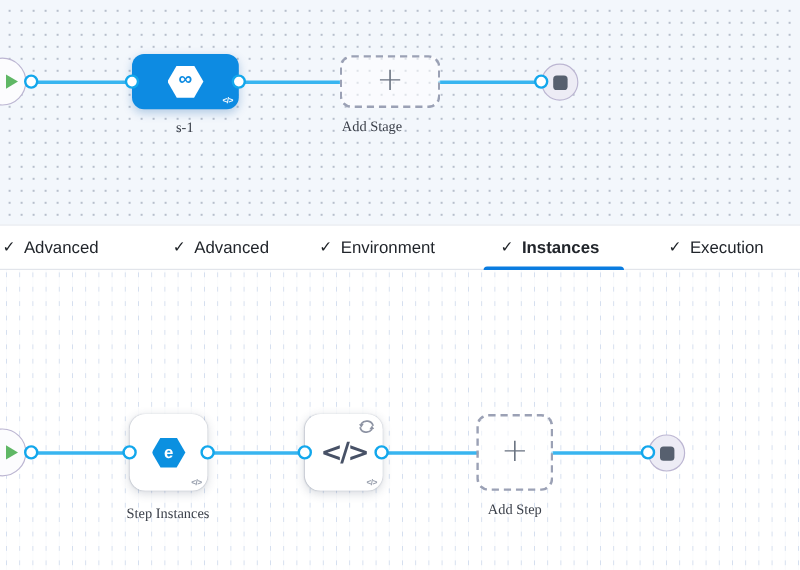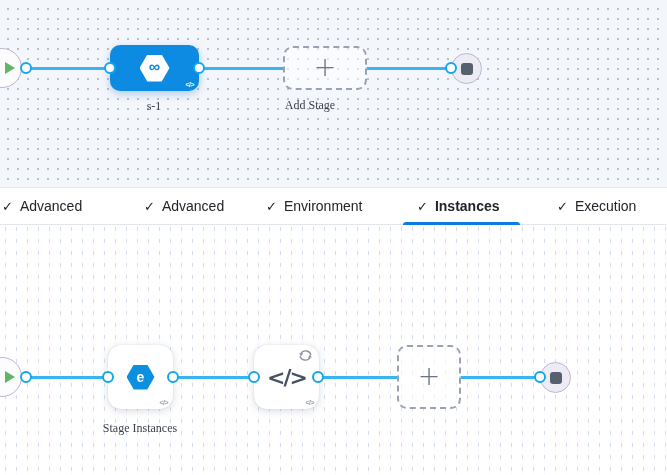--- a/index.html
+++ b/index.html
@@ -222,16 +222,17 @@
       <div class="stopsq"></div>
     </div>
 
     <div class="port" style="left:26px; top:152px;"></div>
     <div class="port" style="left:108px; top:152px;"></div>
     <div class="port" style="left:173px; top:152px;"></div>
     <div class="port" style="left:254px; top:152px;"></div>
     <div class="port" style="left:318px; top:152px;"></div>
     <div class="port" style="left:540px; top:152px;"></div>
 
-    <div class="nlabel" style="left:70px; top:196px; width:140px;">Stage Instances</div>
+    <div class="nlabel" style="left:70px; top:196px; width:140px;">Step Instances</div>
+    <div class="nlabel" style="left:369px; top:192px; width:120px;">Add Step</div>
   </div>
 
 </div>
 
 </body></html>

